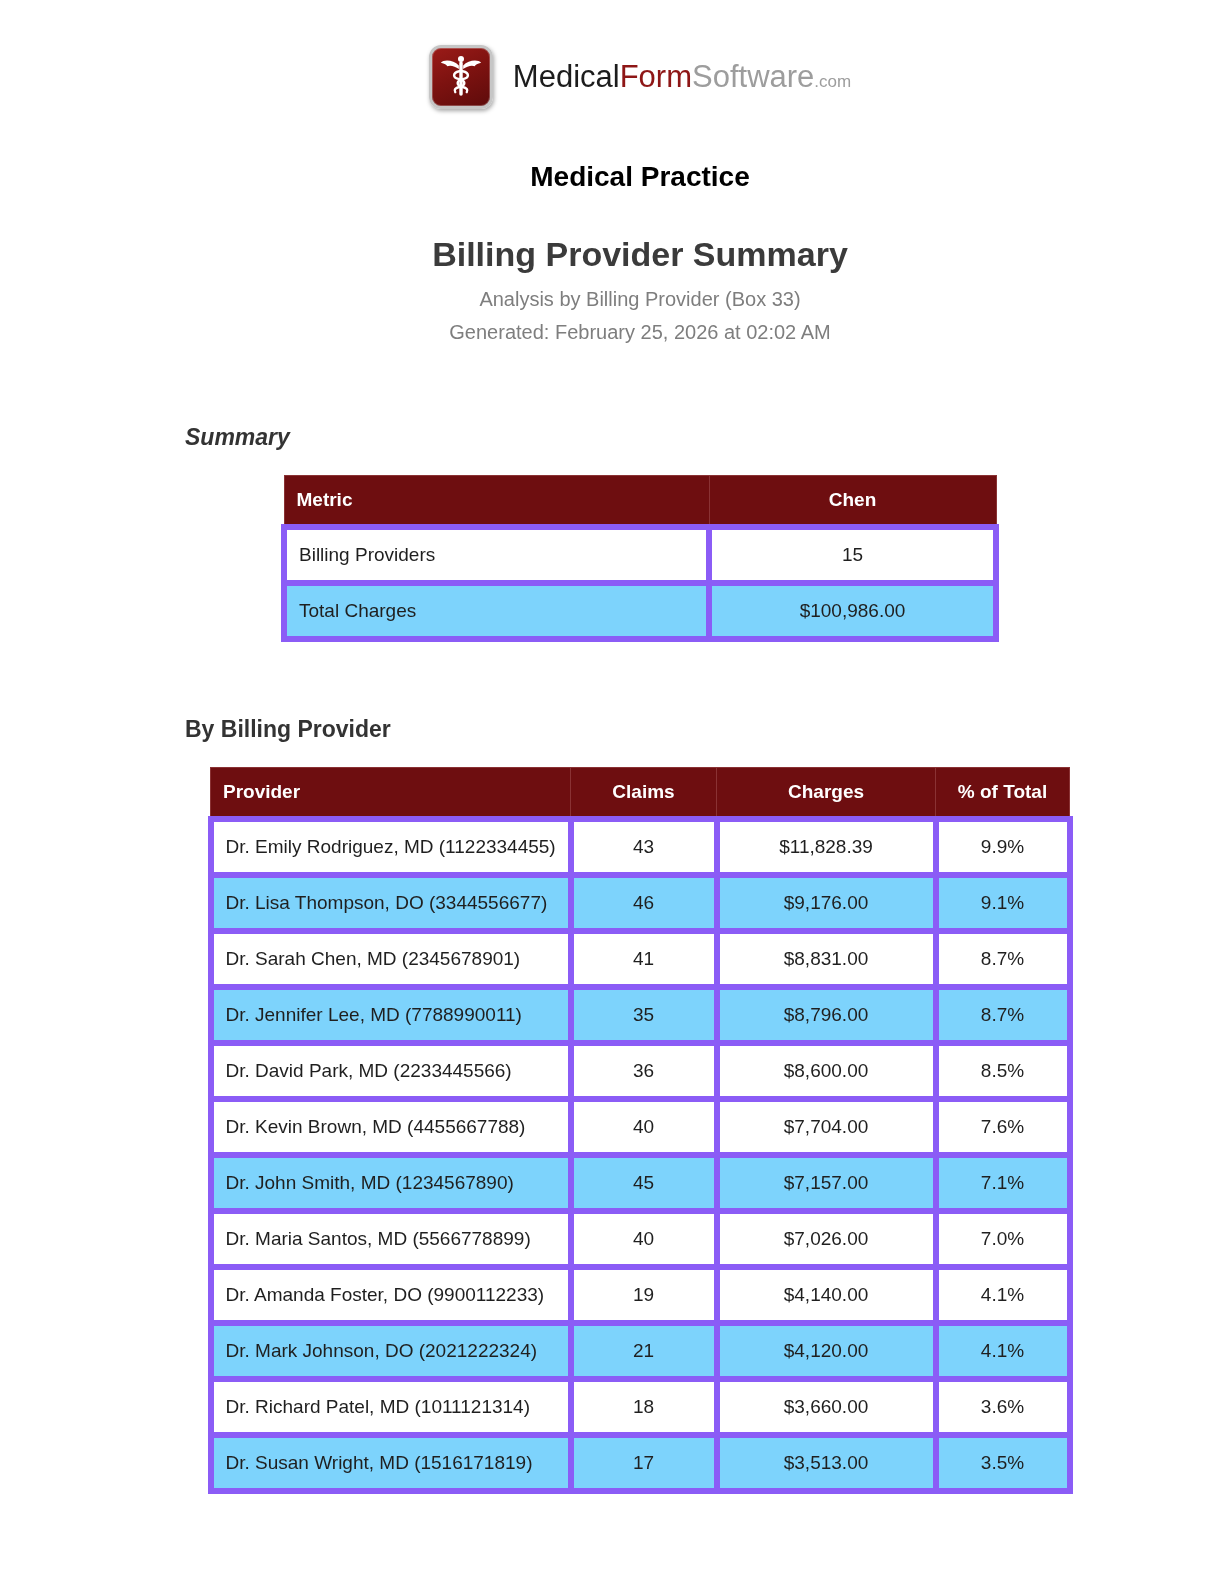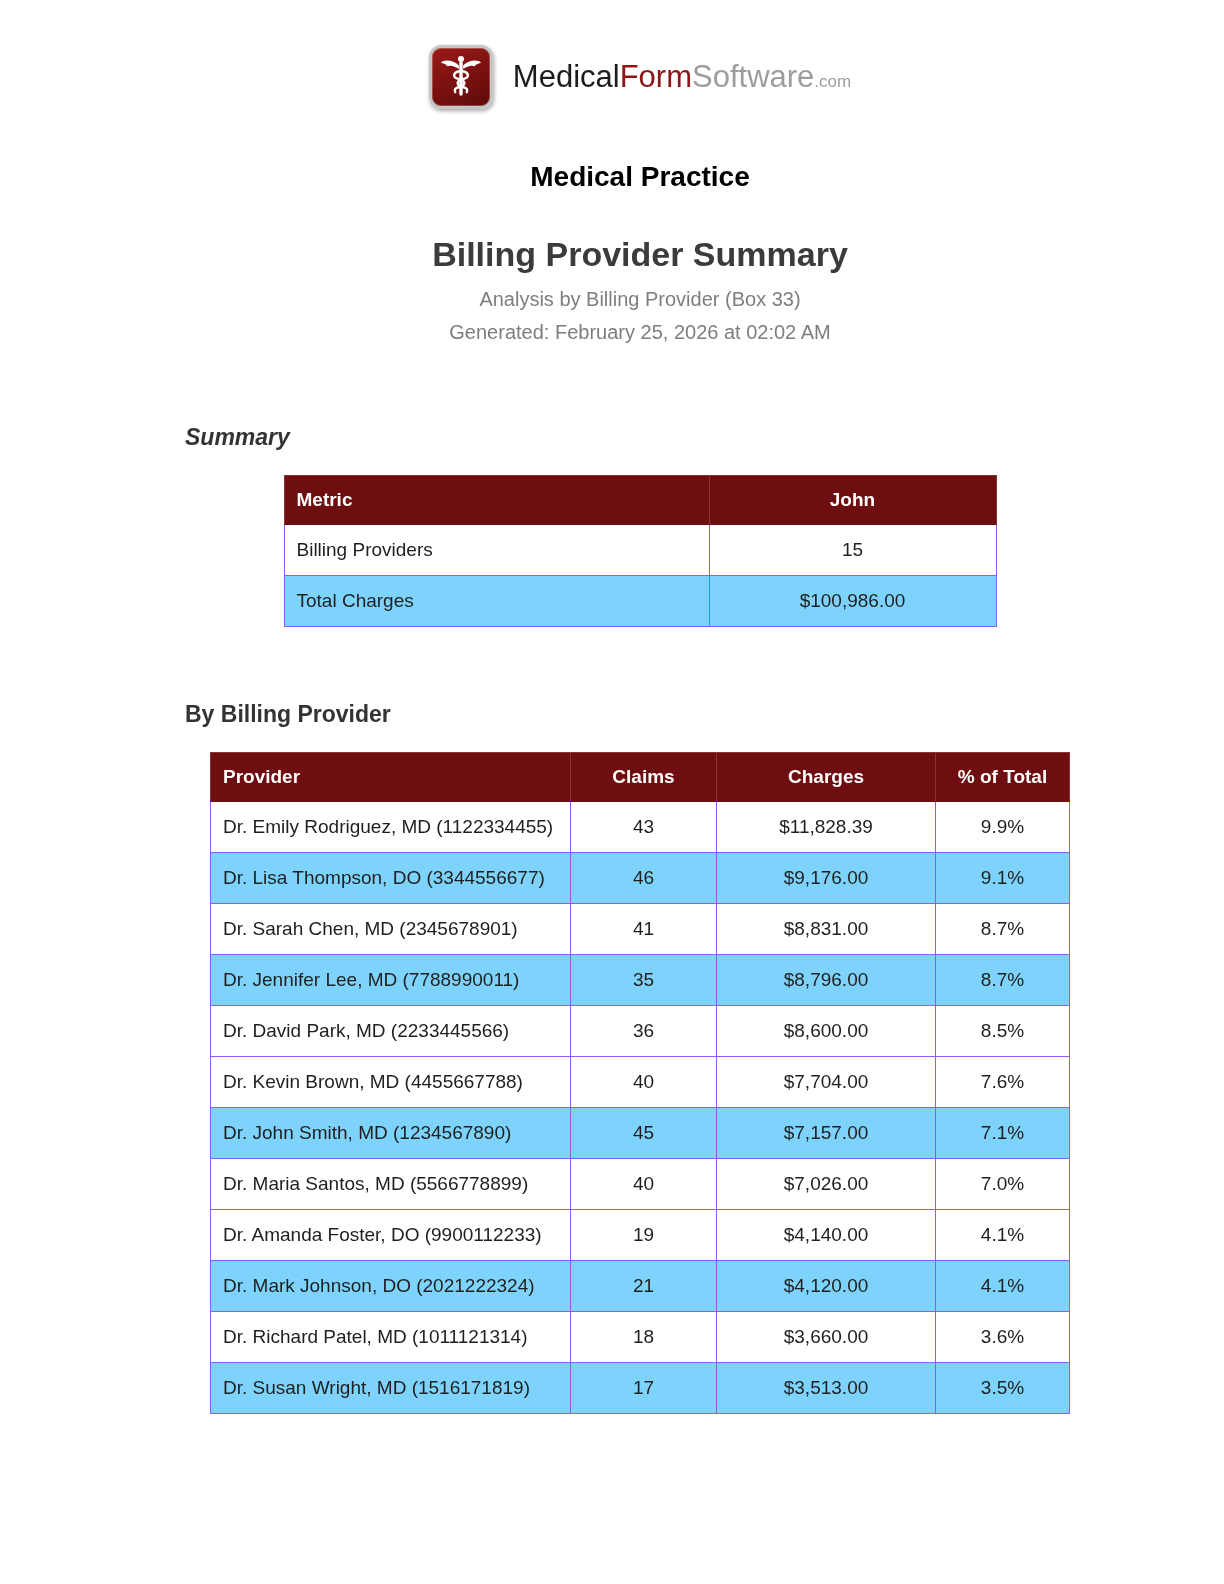--- a/index.html
+++ b/index.html
@@ -79,21 +79,21 @@
     color: #ffffff;
     font-weight: bold;
     padding: 13px 12px;
     text-align: center;
     border: 1px solid #8a3234;
     border-bottom: 1px solid #6e0e10;
   }
   th.left { text-align: left; }
   td {
     padding: 14px 12px;
-    border: 1px solid #8b5cf6;
+    border: 6px solid #8b5cf6;
     color: #1f1f1f;
     text-align: center;
     background: #ffffff;
   }
   tbody tr.alt td { background: #7dd3fc; }
   .provider-table td:first-child,
   .summary-table td:first-child {
     text-align: left;
     white-space: nowrap;
     overflow: hidden;
@@ -129,21 +129,21 @@
 
   <h3 class="section section-summary">Summary</h3>
   <table class="summary-table">
     <colgroup>
         <col style="width:425px">
         <col style="width:287px">
       </colgroup>
     <thead>
       <tr>
         <th class="left">Metric</th>
-        <th>John</th>
+        <th>Chen</th>
       </tr>
     </thead>
     <tbody>
         <tr>
           <td>Billing Providers</td>
           <td>15</td>
         </tr>
         <tr class="alt">
           <td>Total Charges</td>
           <td>$100,986.00</td>

